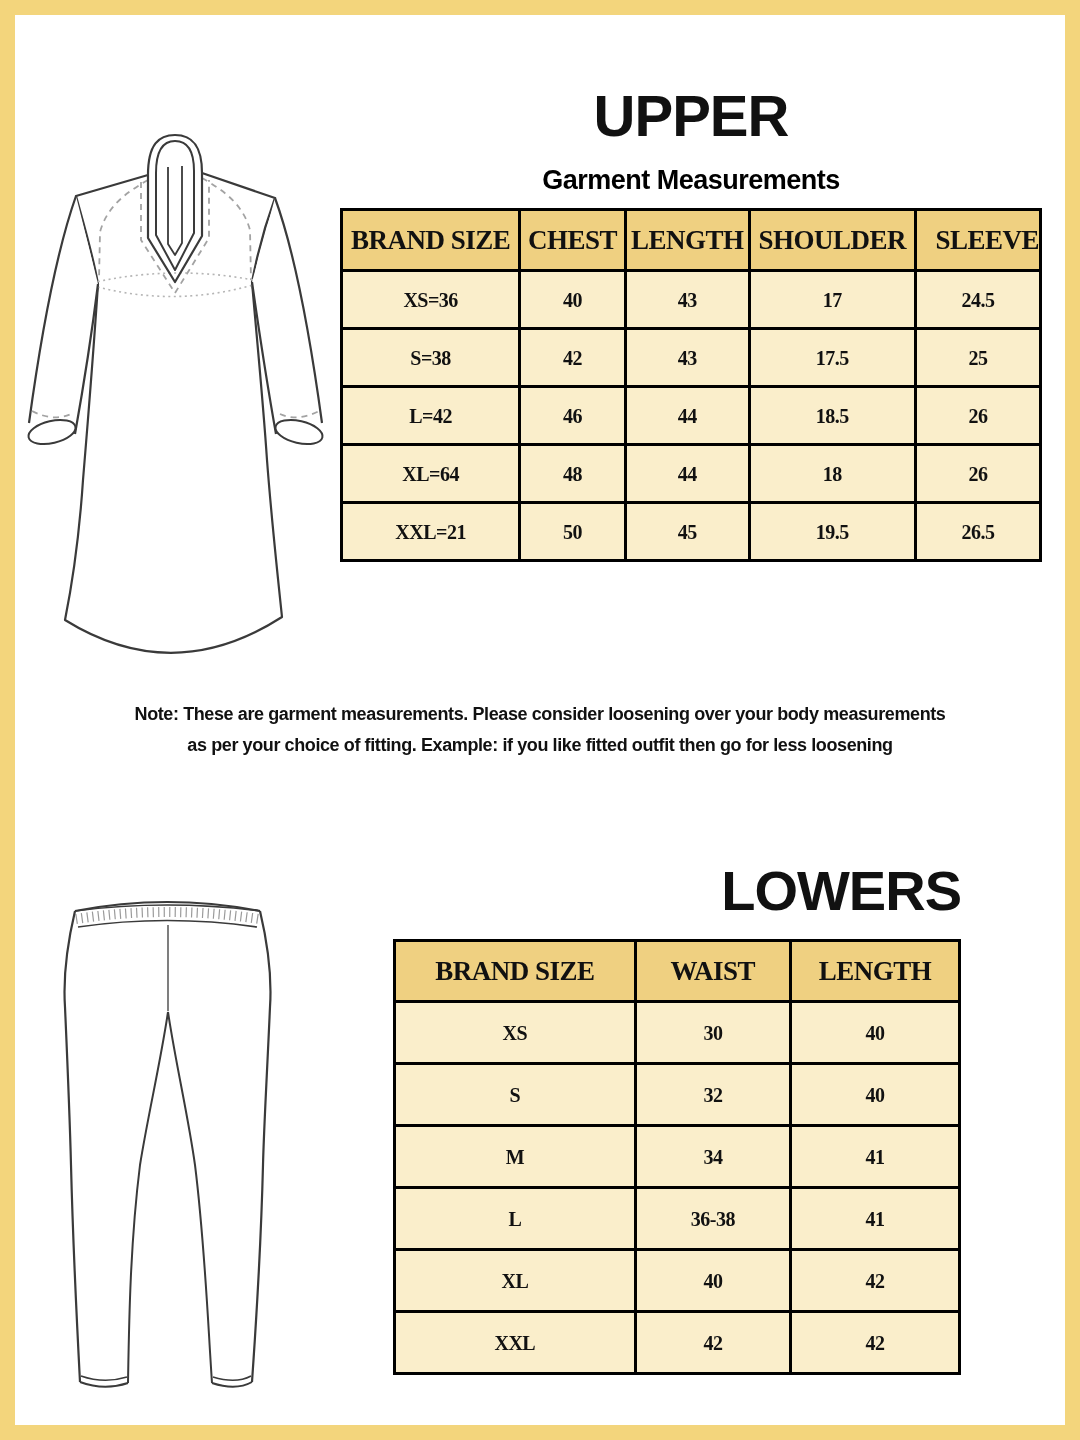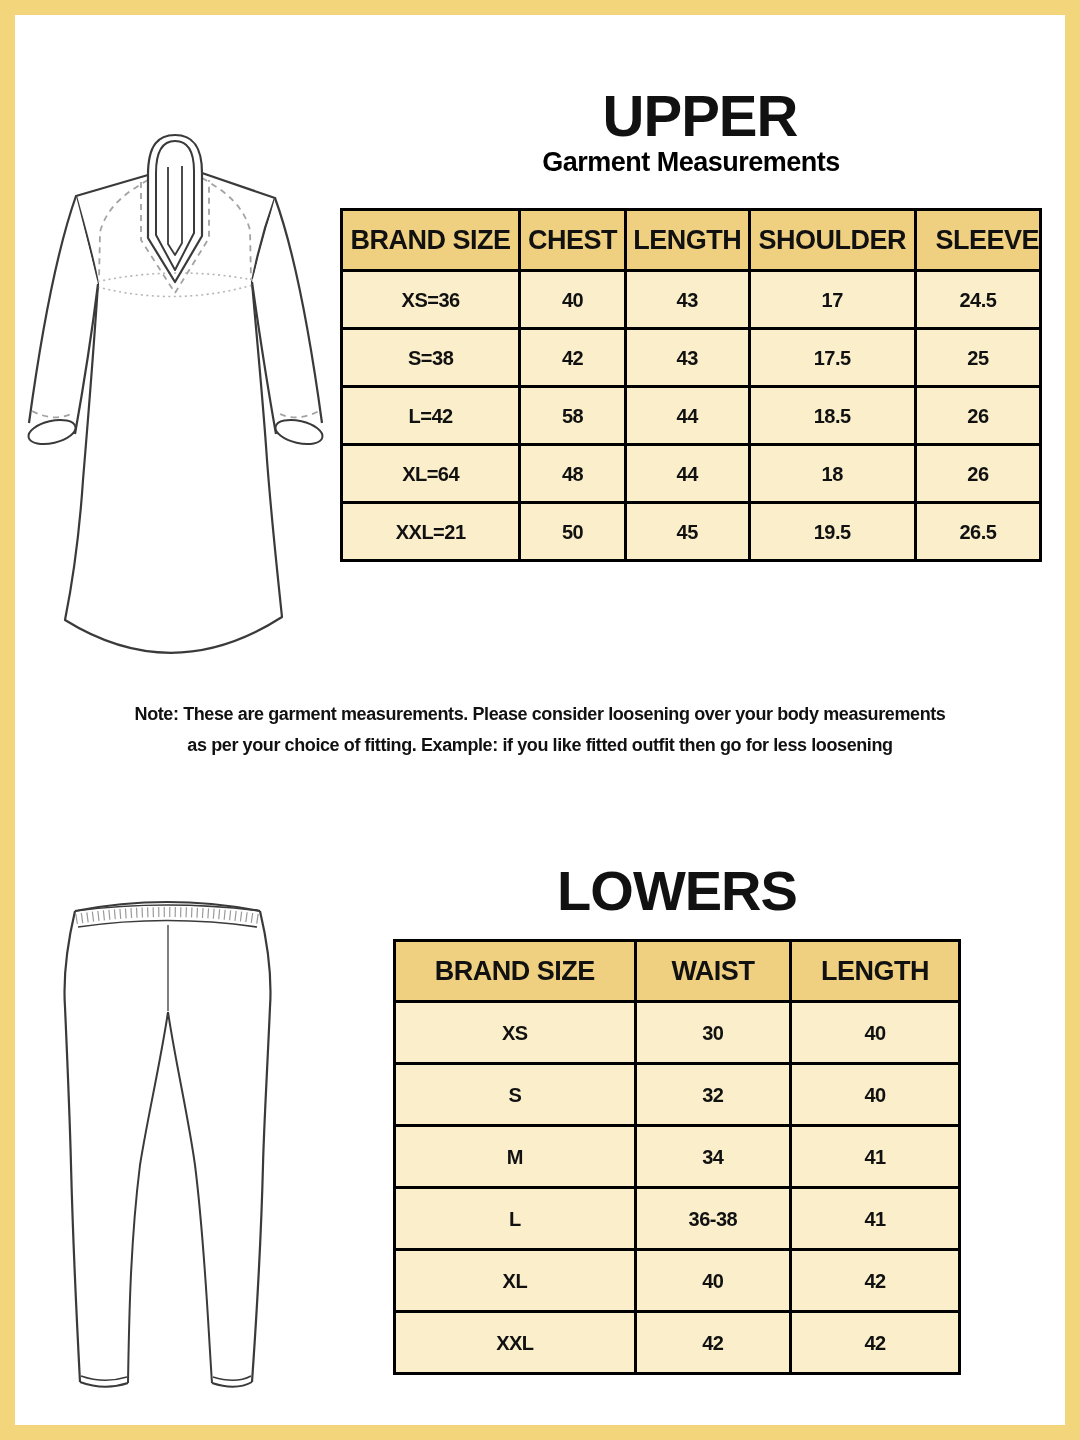--- a/index.html
+++ b/index.html
@@ -18,34 +18,34 @@
     width:1080px;height:1440px;
     background:#ffffff;
     border:15px solid var(--border-gold);
     overflow:hidden;
   }
   .abs{position:absolute;}
   .title{
     font-weight:bold;color:var(--text-black);
     text-align:center;letter-spacing:-1px;line-height:1;
   }
-  .upper-title{left:334px;top:72px;width:702px;font-size:58px;}
+  .upper-title{left:325px;top:72px;width:702px;font-size:58px;}
   .upper-subtitle{
-    left:325px;top:132px;width:702px;
+    left:325px;top:150px;width:702px;
     font-size:27px;font-weight:bold;text-align:center;letter-spacing:-0.5px;
   }
-  .lowers-title{left:378px;top:848px;width:568px;font-size:56px;}
+  .lowers-title{left:378px;top:848px;width:568px;font-size:56px;text-align:right;}
   table.size-table{
     border-collapse:collapse;table-layout:fixed;
     text-align:center;color:var(--text-black);
   }
   table.size-table th,table.size-table td{
     border:3px solid var(--line-black);
     font-weight:bold;letter-spacing:-0.5px;
-    padding:0;vertical-align:middle;line-height:1;
+    padding:0;vertical-align:middle;line-height:1;font-family:Liberation Serif, serif;
   }
   table.size-table th{
     background:var(--header-gold);
     font-size:27px;height:61px;
   }
   table.size-table td{
     background:var(--cell-cream);
     font-size:20px;
   }
   .upper-table{left:325px;top:193px;width:702px;}
@@ -129,21 +129,21 @@
         </tr>
         <tr>
           <td>S=38</td>
           <td>42</td>
           <td>43</td>
           <td>17.5</td>
           <td>25</td>
         </tr>
         <tr>
           <td>L=42</td>
-          <td>58</td>
+          <td>46</td>
           <td>44</td>
           <td>18.5</td>
           <td>26</td>
         </tr>
         <tr>
           <td>XL=64</td>
           <td>48</td>
           <td>44</td>
           <td>18</td>
           <td>26</td>

